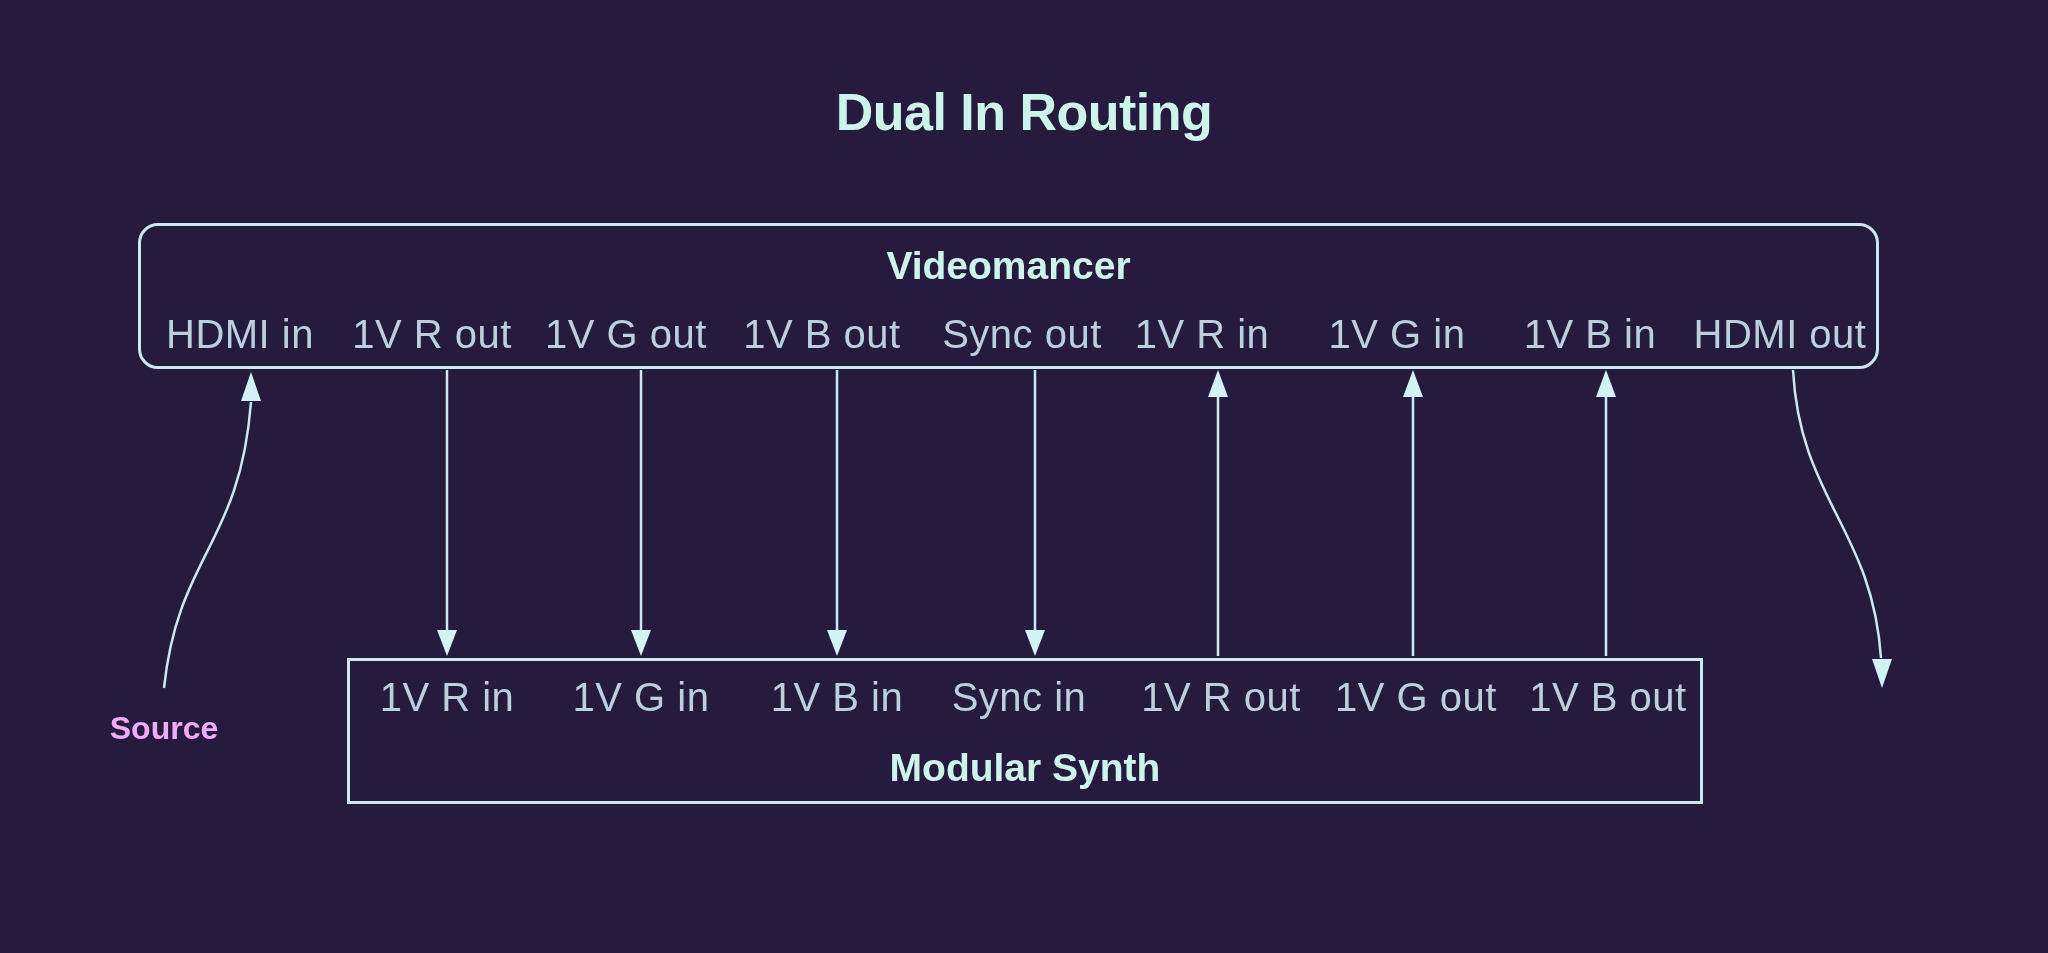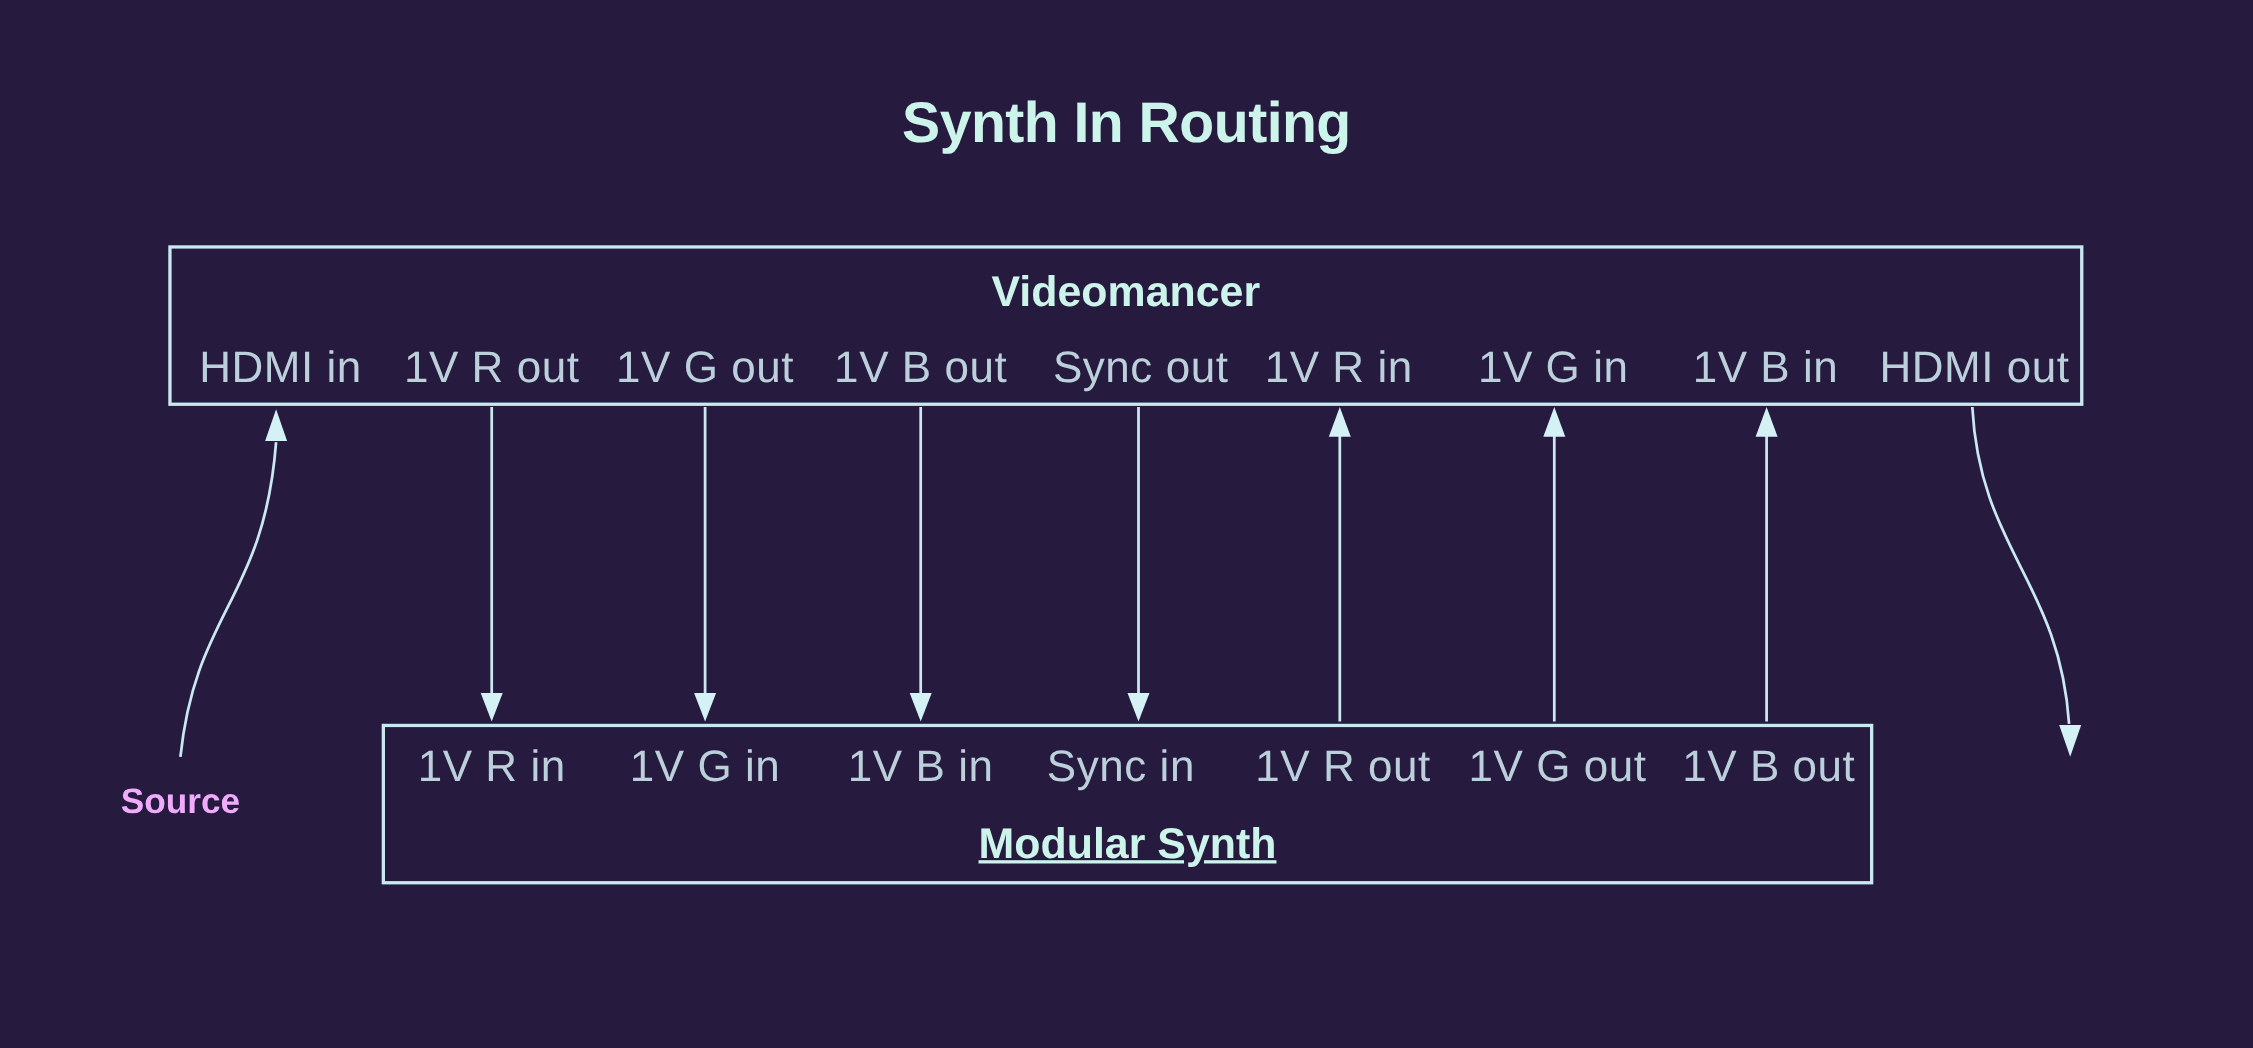--- a/index.html
+++ b/index.html
@@ -15,31 +15,31 @@
     left:0;top:82px;width:100%;
     text-align:center;
     font-size:52px;font-weight:700;letter-spacing:-0.5px;
     color:#ccf4eb;
   }
   .device-box{
     position:absolute;
     border:3px solid #c9e8f0;
     box-sizing:border-box;
   }
-  #videomancer-box{left:153px;top:223px;width:1741px;height:146px;}
+  #videomancer-box{left:138px;top:223px;width:1741px;height:146px;border-radius:20px;}
   #modular-box{left:347px;top:658px;width:1356px;height:146px;}
   .box-title{
     position:absolute;left:0;width:100%;
     text-align:center;
     font-size:39px;font-weight:700;
     color:#ccf4eb;
     line-height:1;
   }
   #videomancer-box .box-title{top:20px;}
-  #modular-box .box-title{top:87px;text-decoration:underline;}
+  #modular-box .box-title{top:87px;}
   .port{
     position:absolute;
     transform:translateX(-50%);
     font-size:40px;font-weight:300;
     letter-spacing:0.5px;
     color:rgba(201,223,233,0.92);
     line-height:1;
     white-space:nowrap;
   }
   #videomancer-box .port{top:88px;}
@@ -57,21 +57,21 @@
   #destination-label{left:1883px;top:712px;}
   #wire-layer{position:absolute;left:0;top:0;width:2048px;height:953px;}
   #wire-layer line,#wire-layer path{stroke:#c9e8f0;stroke-width:2.5;fill:none;}
   #wire-layer polygon{fill:#d4f1f5;stroke:none;}
 </style>
 </head>
 <body>
 
 <div id="stage">
 
-  <div class="main-title">Synth In Routing</div>
+  <div class="main-title">Dual In Routing</div>
 
   <svg id="wire-layer" viewBox="0 0 2048 953" xmlns="http://www.w3.org/2000/svg">
 
     <g>
       <path d="M 164,688 C 178,555 240,545 251,402"></path>
       <polygon points="251,372 241,401 261,401"></polygon>
     </g>
 
     <g>
       <line x1="447" y1="370" x2="447" y2="633"></line>

